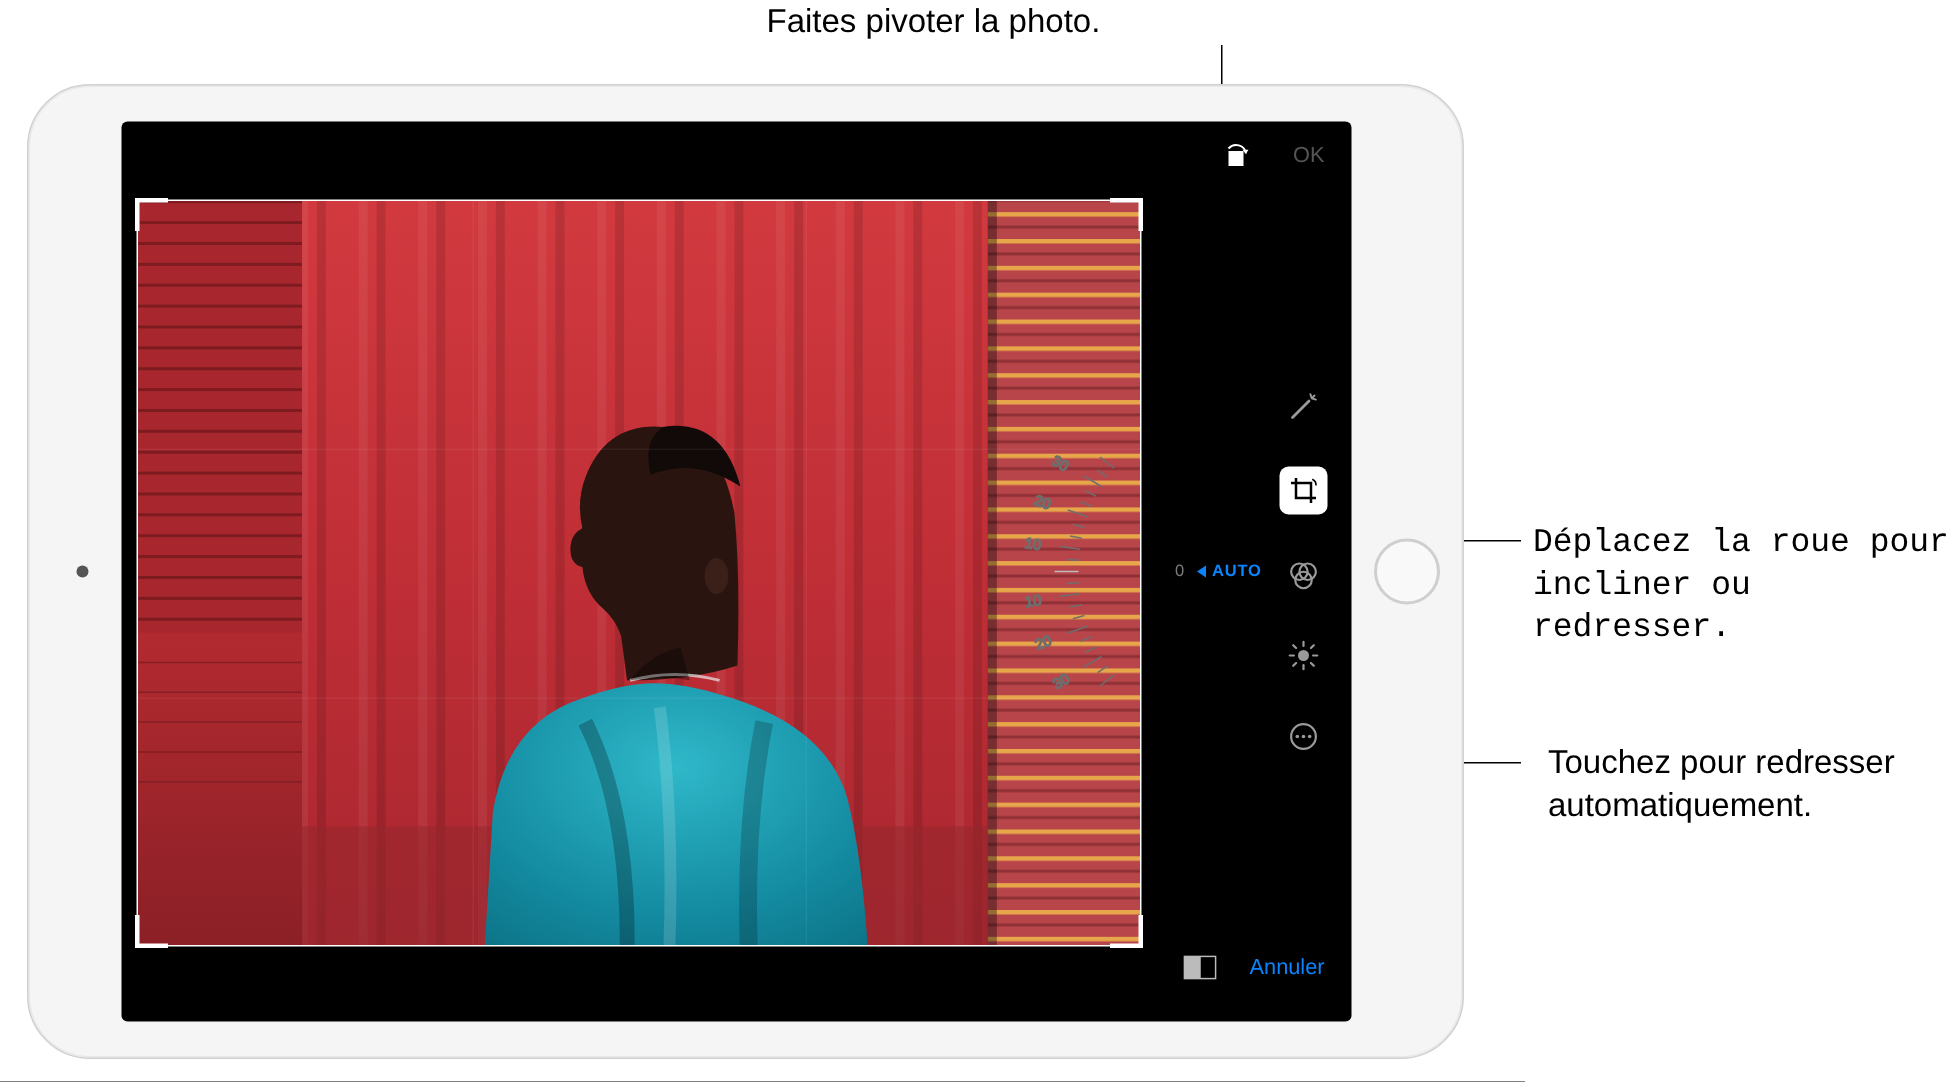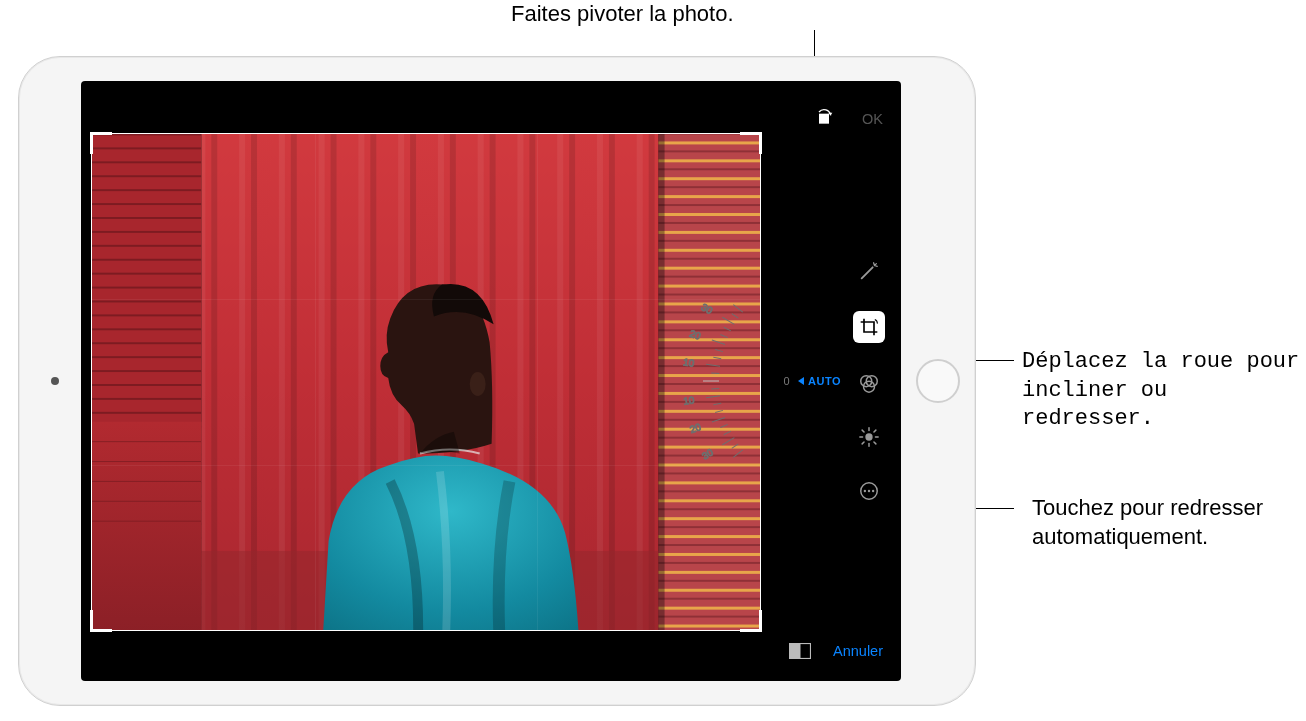--- a/index.html
+++ b/index.html
@@ -69,21 +69,21 @@
     border-radius: 4px;
     overflow: hidden;
   }
 
   
   .topbar {
     position: absolute;
     top: 0; left: 0; right: 0;
     height: 46px;
     display: flex;
-    align-items: flex-end;
+    align-items: center;
     justify-content: flex-end;
     gap: 28px;
     padding: 0 18px;
   }
   .rotate-btn {
     width: 20px; height: 20px;
     position: relative;
   }
   .rotate-btn svg { display:block; }
   .done-btn {
@@ -199,21 +199,21 @@
     width:32px; height:32px;
   }
   .tool svg { display:block; }
 
   
   .bottombar {
     position:absolute;
     left:0; right:0; bottom:0;
     height:44px;
     display:flex;
-    align-items:flex-end;
+    align-items:flex-start;
     justify-content: space-between;
     padding: 0 18px 22px 18px;
   }
   .bottombar-left{ flex:1; }
   .aspect-btn{
     width:22px; height:16px;
     position:relative;
     cursor:pointer;
     margin-left:auto; margin-right:22px;
   }

